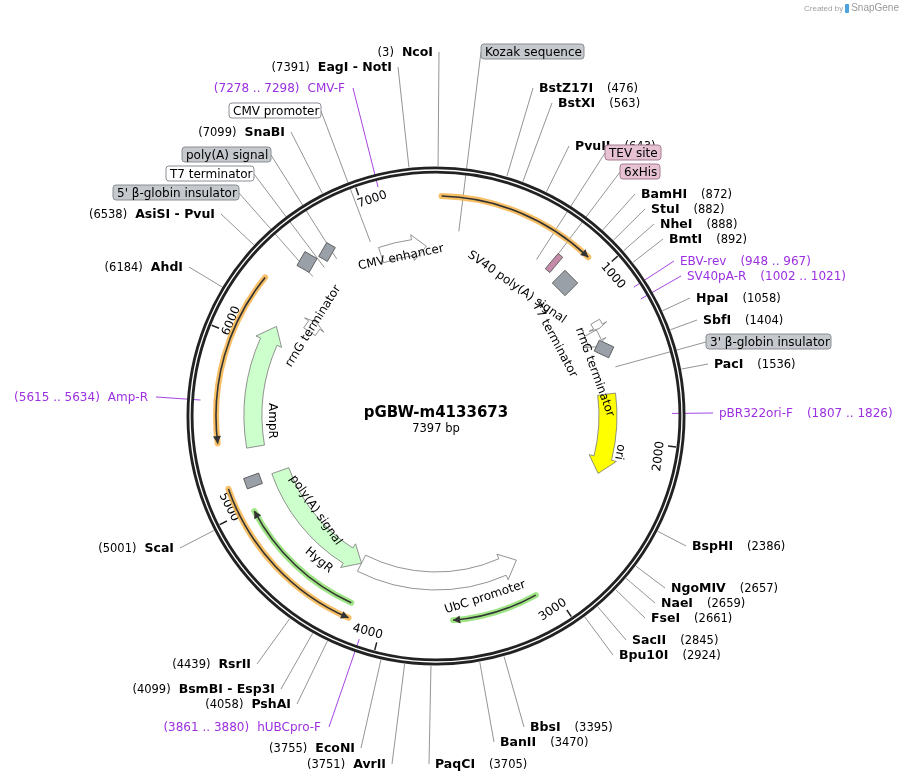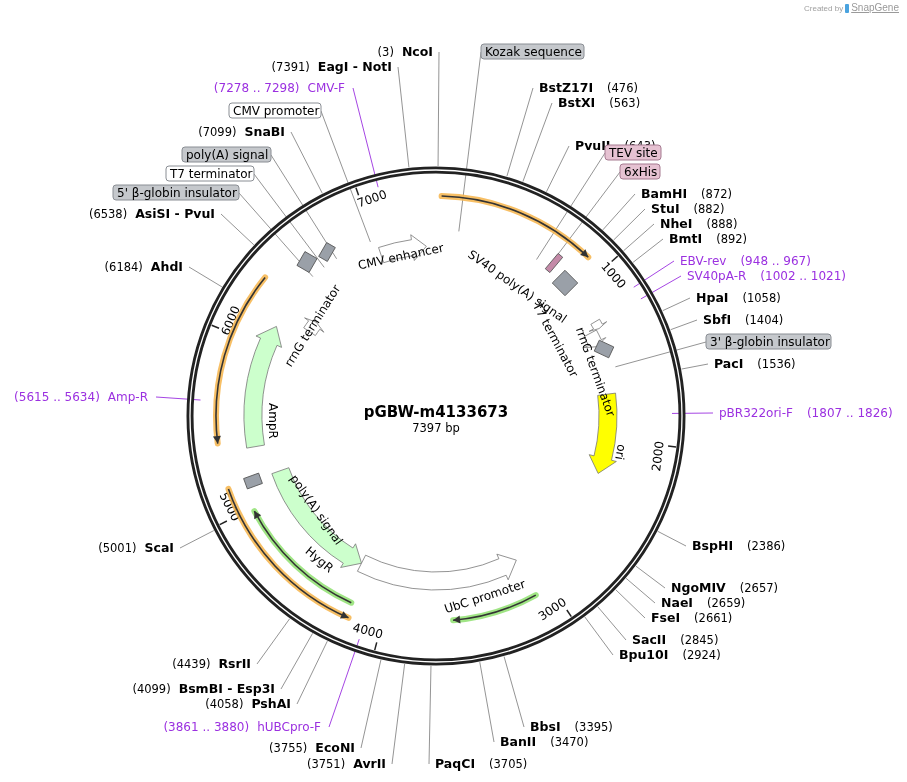--- a/index.html
+++ b/index.html
@@ -1,19 +1,19 @@
 <!DOCTYPE html>
 <html><head>
 <meta charset="utf-8">
 <style>
   html, body { margin:0; padding:0; background:#ffffff; }
   body { width:907px; height:782px; position:relative; overflow:hidden; font-family:"DejaVu Sans", sans-serif; }
   #map { position:absolute; left:0; top:0; }
   .credit { position:absolute; right:8px; top:2px; font-size:8px; color:#a0a0a0; font-family:"Liberation Sans", sans-serif; display:flex; align-items:flex-end; gap:2px; }
-  .credit .logo-text { font-size:10px; color:#9a9a9a;text-decoration:underline; }
+  .credit .logo-text { font-size:10px; color:#9a9a9a; }
   .credit .logo-mark { width:4px; height:9px; background:#4aa3df; border-radius:1px; display:inline-block; }
   .t-name { font-weight:bold; font-size:12.5px; fill:#000; }
   .t-pos { font-size:11.5px; fill:#000; }
   .t-primer { font-size:12px; fill:#9b30e0; }
   .t-feat { font-size:12px; fill:#000; }
   .t-tick { font-size:12px; fill:#000; }
   .t-title { font-weight:bold; font-size:15px; fill:#000; }
   .t-len { font-size:11.5px; fill:#000; }
 </style>
 </head>

